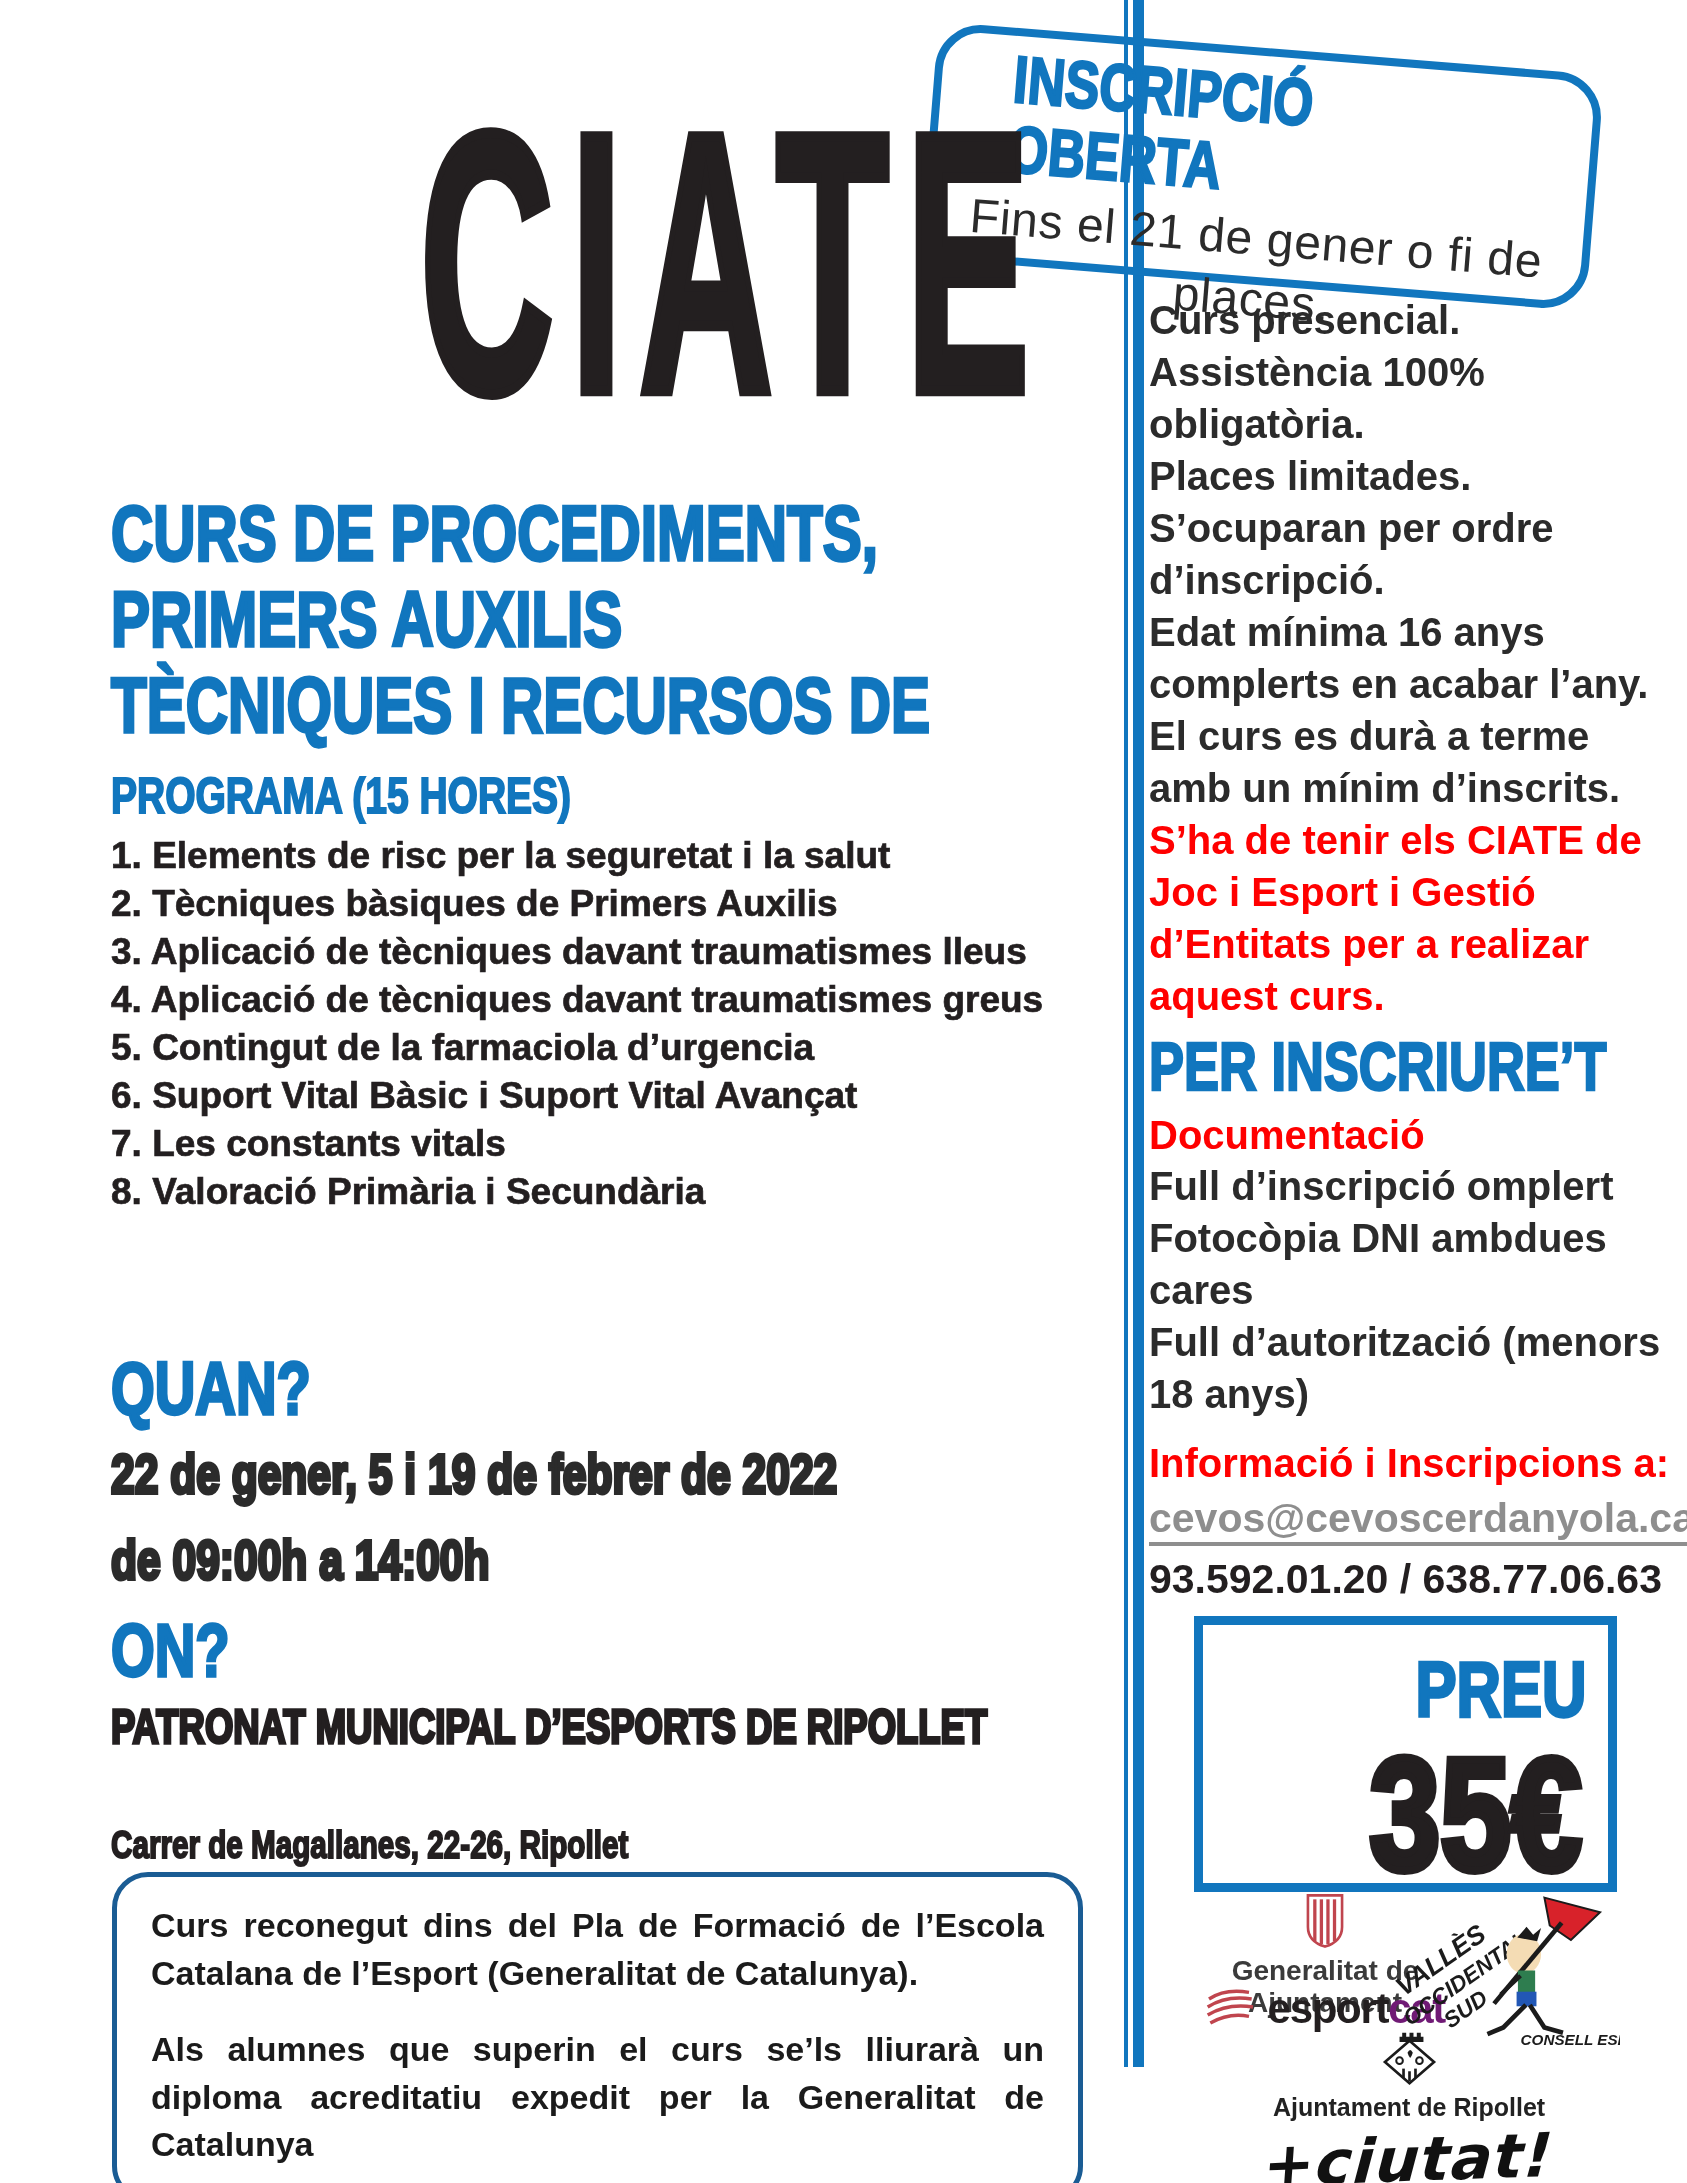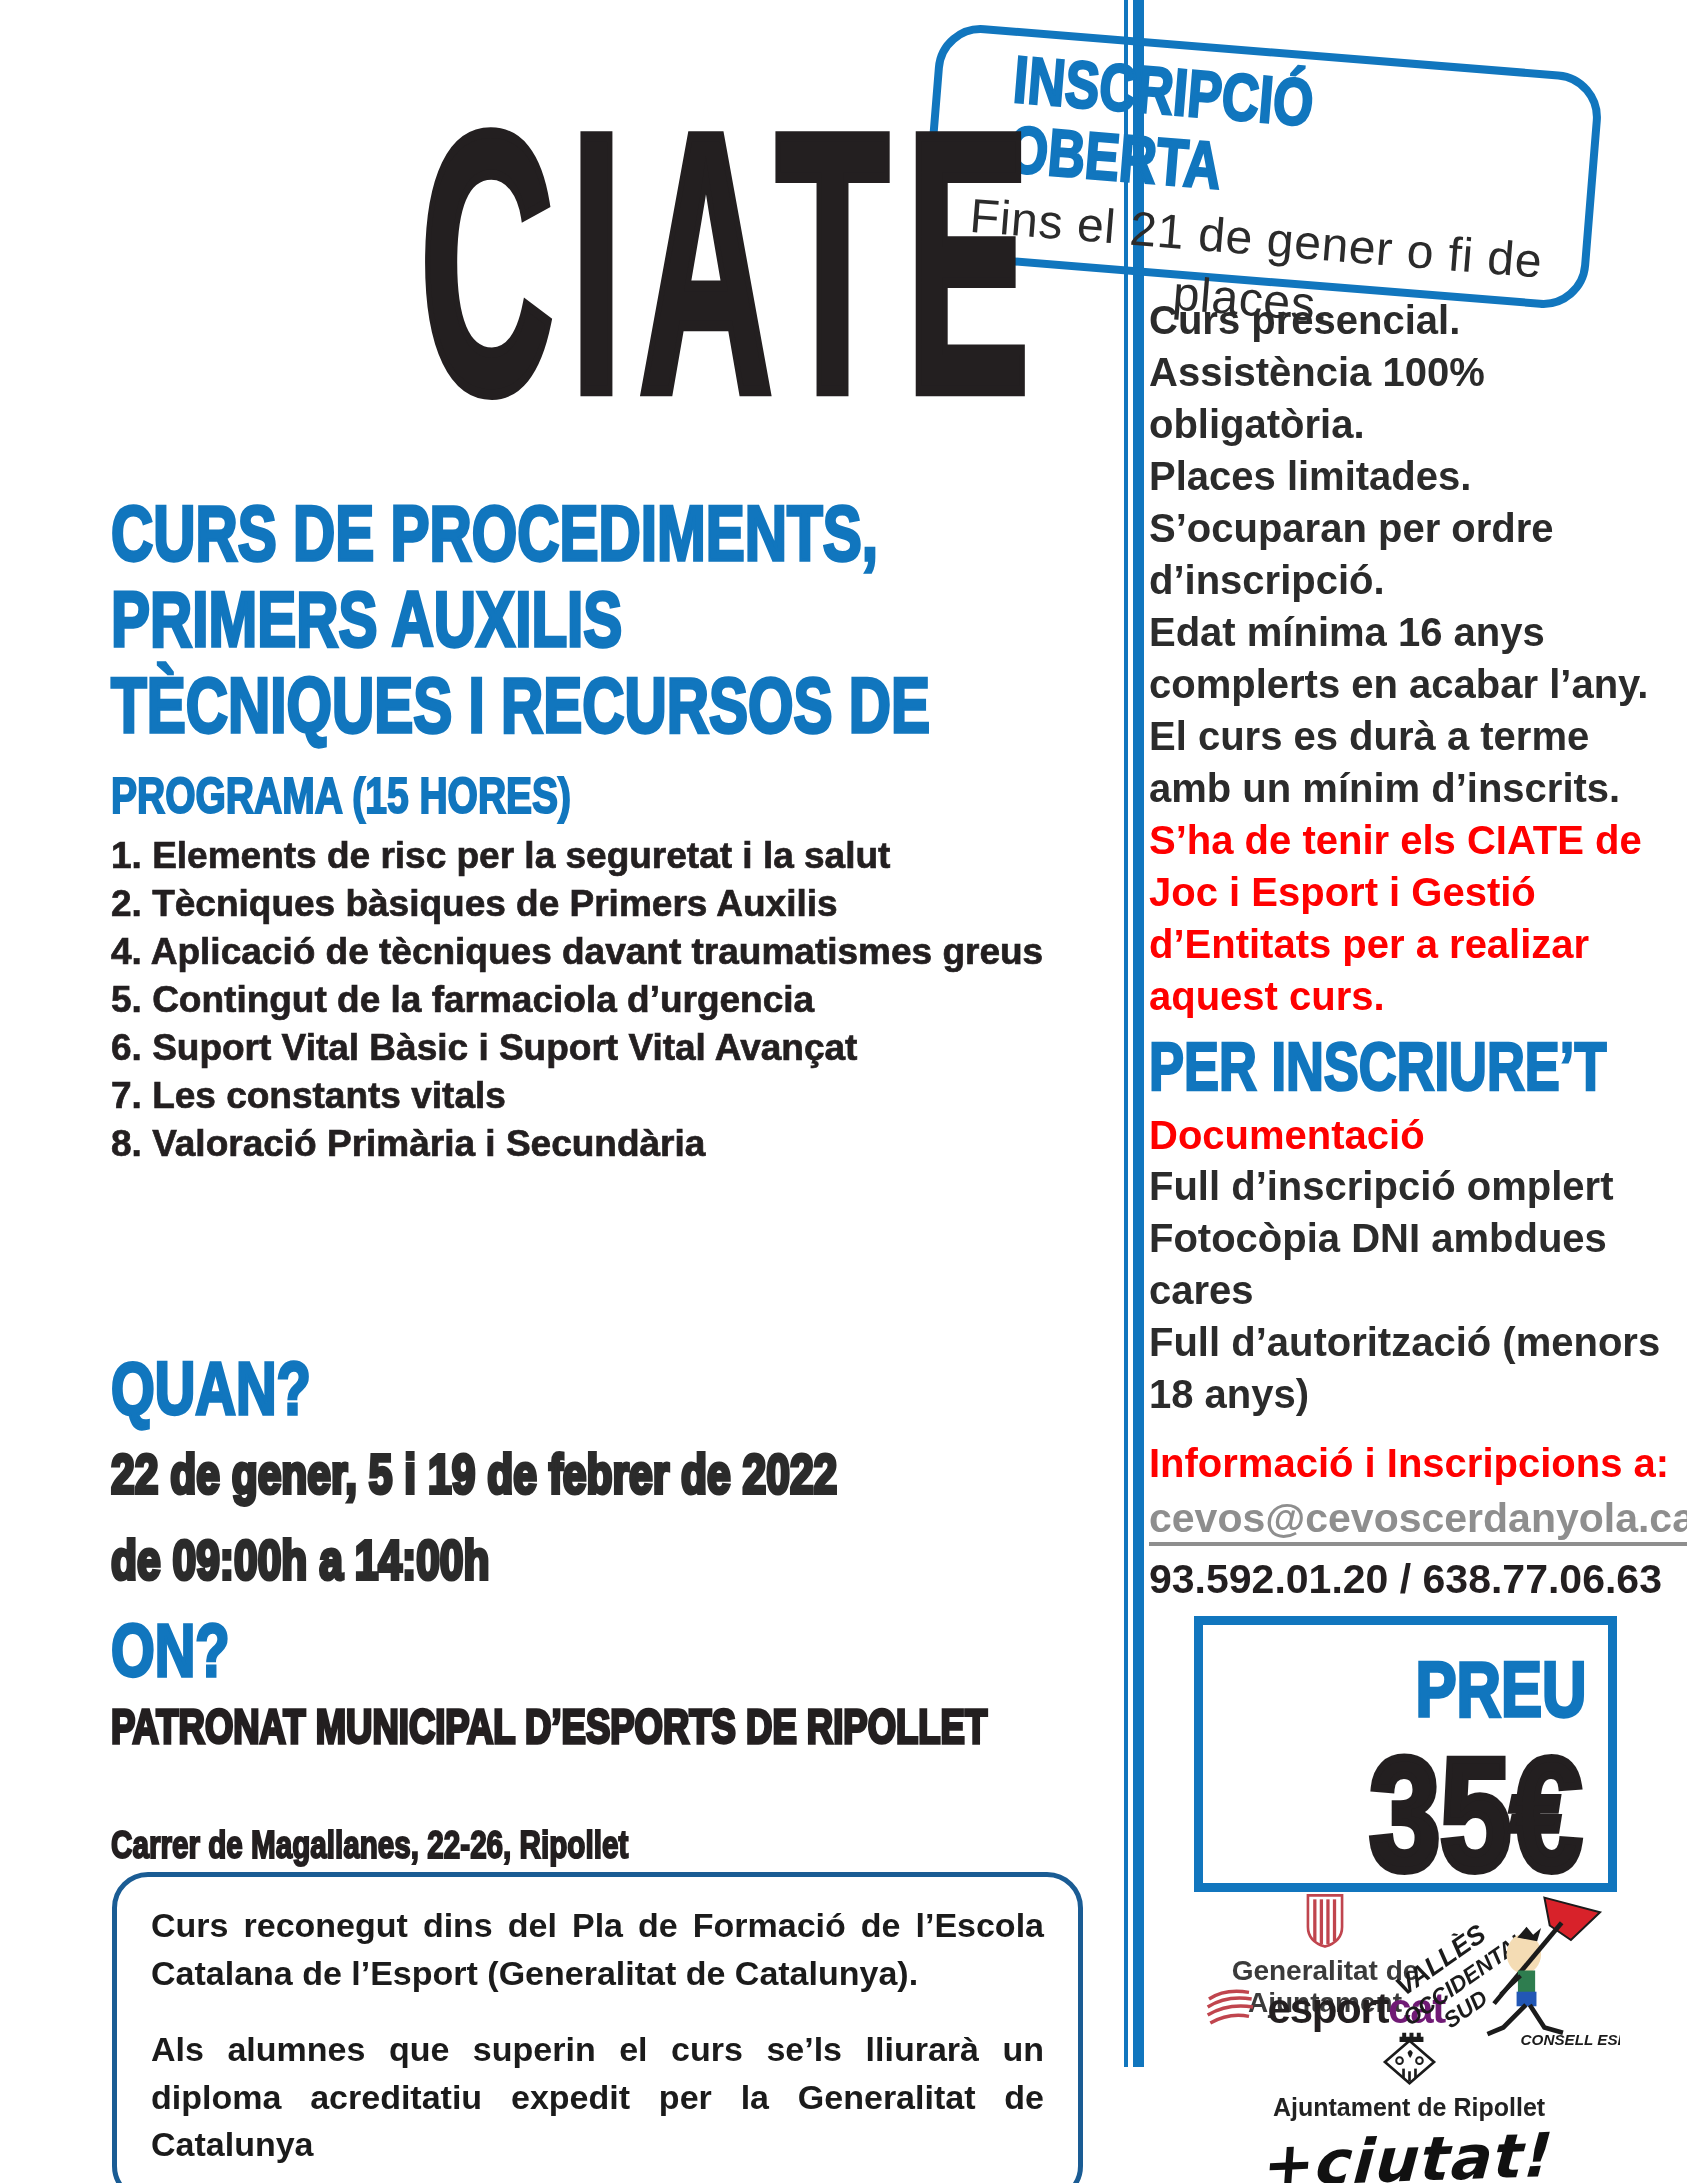--- a/index.html
+++ b/index.html
@@ -133,20 +133,21 @@
   <span class="line"><span class="cond blue" style="transform:scaleX(.75);">CURS DE PROCEDIMENTS,</span></span>
   <span class="line"><span class="cond blue" style="transform:scaleX(.75);">PRIMERS AUXILIS</span></span>
   <span class="line"><span class="cond blue" style="transform:scaleX(.75);">TÈCNIQUES I RECURSOS DE</span></span>
 </div>
 
 <div class="abs" id="programa-h"><span class="cond blue" style="transform:scaleX(.78);">PROGRAMA (15 HORES)</span></div>
 
 <div class="abs" id="program-list">
   <div class="item">1. Elements de risc per la seguretat i la salut</div>
   <div class="item">2. Tècniques bàsiques de Primers Auxilis</div>
+  <div class="item">3. Aplicació de tècniques davant traumatismes lleus</div>
   <div class="item">4. Aplicació de tècniques davant traumatismes greus</div>
   <div class="item">5. Contingut de la farmaciola d’urgencia</div>
   <div class="item">6. Suport Vital Bàsic i Suport Vital Avançat</div>
   <div class="item">7. Les constants vitals</div>
   <div class="item">8. Valoració Primària i Secundària</div>
 </div>
 
 <div class="abs" id="quan-h"><span class="cond blue" style="transform:scaleX(.76);">QUAN?</span></div>
 <div class="abs bigdate" id="when1"><span class="cond" style="transform:scaleX(.76);">22 de gener, 5 i 19 de febrer de 2022</span></div>
 <div class="abs bigdate" id="when2"><span class="cond" style="transform:scaleX(.76);">de 09:00h a 14:00h</span></div>

